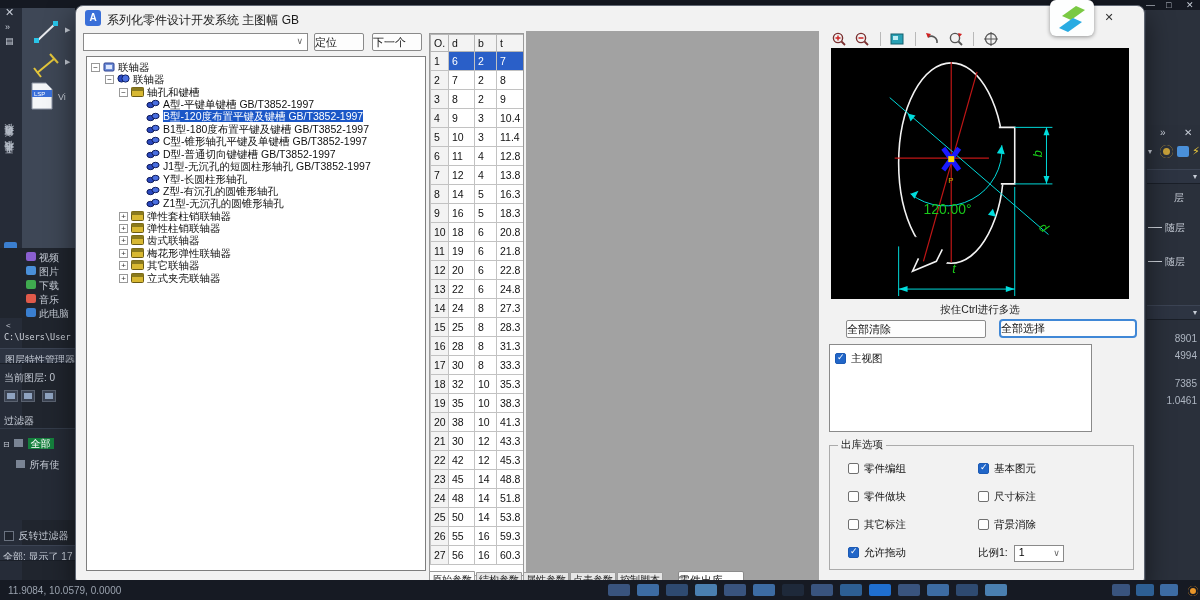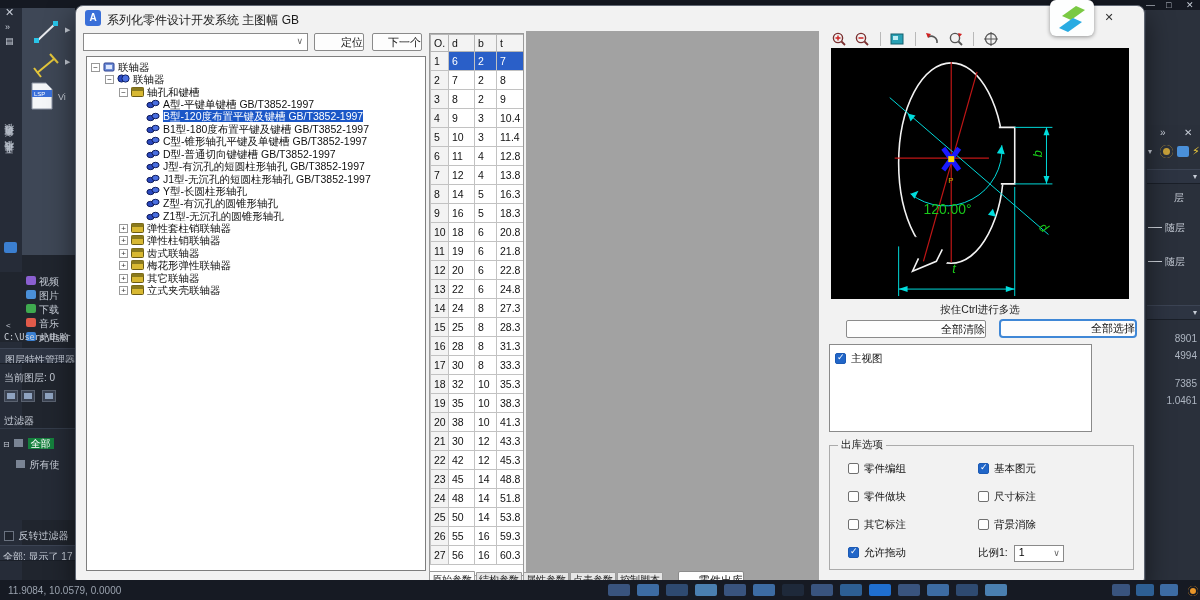--- a/index.html
+++ b/index.html
@@ -5,21 +5,21 @@
 *{box-sizing:border-box;margin:0;padding:0}
 html,body{width:1200px;height:600px;overflow:hidden}
 body{font-family:"Liberation Sans","DejaVu Sans",sans-serif;background:#14181f}
 .abs{position:absolute}
 #root{position:relative;width:1200px;height:600px;background:#20252e;overflow:hidden}
 .dk{color:#c6ccd6;font-size:10px;white-space:nowrap}
 
 #dialog{left:75px;top:5px;width:1070px;height:581px;background:#f2f2f2;border:1px solid #5f6672;border-radius:8px;box-shadow:0 10px 28px rgba(0,0,0,.55);z-index:10;overflow:hidden}
 .dtitle{font-size:12px;color:#1a1a1a;white-space:nowrap}
 .winbtn{width:26px;height:18px;text-align:center;line-height:18px;font-size:11px;color:#333}
-.wbtn{background:#fdfdfd;border:1px solid #8a8a8a;border-radius:2px;font-size:11px;color:#111;text-align:right;line-height:16px}
+.wbtn{background:#fdfdfd;border:1px solid #8a8a8a;border-radius:2px;font-size:11px;color:#111;text-align:left;line-height:16px}
 .box{background:#fff;border:1px solid #7e7e7e}
 
 .trow{height:12.4px;line-height:12.4px;white-space:nowrap;overflow:hidden}
 .tog{display:inline-block;width:9px;height:9px;border:1px solid #999;background:#fff;font-size:8px;line-height:7px;text-align:center;margin-right:2px;color:#333;vertical-align:1px}
 .togsp{display:inline-block;width:12px}
 .ticon{display:inline-block;margin:0 3px 0 1px;vertical-align:-1px}
 .tlabel{font-size:10.5px;color:#101010;vertical-align:middle}
 .tlabel.sel{background:#1b57c7;color:#fff}
 
 table{border-collapse:collapse;table-layout:fixed;width:95px;font-size:10.5px;background:#fff}
@@ -80,21 +80,21 @@
     <span class="abs" style="left:8px;top:74px">
       <svg width="24" height="28">
           <path d="M2 1 h14 l6 6 v20 h-20 z" fill="#f4f6f8" stroke="#8a93a2"></path>
           <rect x="2" y="8" width="20" height="7" fill="#3a6fd8"></rect>
           <text x="4" y="14" font-size="6" fill="#fff">LSP</text>
         </svg>
     </span>
     <span class="abs dk" style="left:36px;top:84px;font-size:9px">Vi</span>
   </div>
 
-  <div class="abs" style="left:0;top:272px;width:75px;height:70px;background:#20252e;overflow:hidden">
+  <div class="abs" style="left:0;top:248px;width:75px;height:70px;background:#20252e;overflow:hidden">
       <div style="margin: 2px 0px 0px 26px; white-space: nowrap; height: 12px; line-height: 12px;"><span style="display: inline-block; width: 10px; height: 9px; border-radius: 2px; margin-right: 3px; background: rgb(138, 95, 208);"></span><span class="dk">视频</span></div>
       <div style="margin: 2px 0px 0px 26px; white-space: nowrap; height: 12px; line-height: 12px;"><span style="display: inline-block; width: 10px; height: 9px; border-radius: 2px; margin-right: 3px; background: rgb(74, 144, 217);"></span><span class="dk">图片</span></div>
       <div style="margin: 2px 0px 0px 26px; white-space: nowrap; height: 12px; line-height: 12px;"><span style="display: inline-block; width: 10px; height: 9px; border-radius: 2px; margin-right: 3px; background: rgb(63, 170, 79);"></span><span class="dk">下载</span></div>
       <div style="margin: 2px 0px 0px 26px; white-space: nowrap; height: 12px; line-height: 12px;"><span style="display: inline-block; width: 10px; height: 9px; border-radius: 2px; margin-right: 3px; background: rgb(224, 90, 74);"></span><span class="dk">音乐</span></div>
       <div style="margin: 2px 0px 0px 26px; white-space: nowrap; height: 12px; line-height: 12px;"><span style="display: inline-block; width: 10px; height: 9px; border-radius: 2px; margin-right: 3px; background: rgb(58, 127, 208);"></span><span class="dk">此电脑</span></div>
     </div>
   <div class="abs dk" style="left:6px;top:321px;font-size:8px">&lt;</div>
   <div class="abs" style="left:4px;top:332px;font-family:'DejaVu Sans Mono',monospace;font-size:8.5px;color:#cdd2da">C:\Users\User</div>
 
   <div class="abs hdrbar" style="left:0;top:348px;width:75px;height:16px;overflow:hidden">
@@ -197,24 +197,20 @@
               <ellipse cx="9.5" cy="4" rx="3.6" ry="2.7" fill="#4a6fe0" stroke="#101c5a"></ellipse>
             </svg></span><span class="tlabel">B1型-180度布置平键及键槽 GB/T3852-1997</span></div>
         <div class="trow" style="padding-left: 46px;"><span class="togsp"></span><span class="ticon"><svg width="14" height="10">
               <ellipse cx="4.5" cy="6" rx="3.6" ry="2.7" fill="#2a49c0" stroke="#101c5a"></ellipse>
               <ellipse cx="9.5" cy="4" rx="3.6" ry="2.7" fill="#4a6fe0" stroke="#101c5a"></ellipse>
             </svg></span><span class="tlabel">C型-锥形轴孔平键及单键槽 GB/T3852-1997</span></div>
         <div class="trow" style="padding-left: 46px;"><span class="togsp"></span><span class="ticon"><svg width="14" height="10">
               <ellipse cx="4.5" cy="6" rx="3.6" ry="2.7" fill="#2a49c0" stroke="#101c5a"></ellipse>
               <ellipse cx="9.5" cy="4" rx="3.6" ry="2.7" fill="#4a6fe0" stroke="#101c5a"></ellipse>
             </svg></span><span class="tlabel">D型-普通切向键键槽 GB/T3852-1997</span></div>
-        <div class="trow" style="padding-left: 46px;"><span class="togsp"></span><span class="ticon"><svg width="14" height="10">
-              <ellipse cx="4.5" cy="6" rx="3.6" ry="2.7" fill="#2a49c0" stroke="#101c5a"></ellipse>
-              <ellipse cx="9.5" cy="4" rx="3.6" ry="2.7" fill="#4a6fe0" stroke="#101c5a"></ellipse>
-            </svg></span><span class="tlabel">J型-有沉孔的短圆柱形轴孔 GB/T3852-1997</span></div>
         <div class="trow" style="padding-left: 46px;"><span class="togsp"></span><span class="ticon"><svg width="14" height="10">
               <ellipse cx="4.5" cy="6" rx="3.6" ry="2.7" fill="#2a49c0" stroke="#101c5a"></ellipse>
               <ellipse cx="9.5" cy="4" rx="3.6" ry="2.7" fill="#4a6fe0" stroke="#101c5a"></ellipse>
             </svg></span><span class="tlabel">J1型-无沉孔的短圆柱形轴孔 GB/T3852-1997</span></div>
         <div class="trow" style="padding-left: 46px;"><span class="togsp"></span><span class="ticon"><svg width="14" height="10">
               <ellipse cx="4.5" cy="6" rx="3.6" ry="2.7" fill="#2a49c0" stroke="#101c5a"></ellipse>
               <ellipse cx="9.5" cy="4" rx="3.6" ry="2.7" fill="#4a6fe0" stroke="#101c5a"></ellipse>
             </svg></span><span class="tlabel">Y型-长圆柱形轴孔</span></div>
         <div class="trow" style="padding-left: 46px;"><span class="togsp"></span><span class="ticon"><svg width="14" height="10">
               <ellipse cx="4.5" cy="6" rx="3.6" ry="2.7" fill="#2a49c0" stroke="#101c5a"></ellipse>

